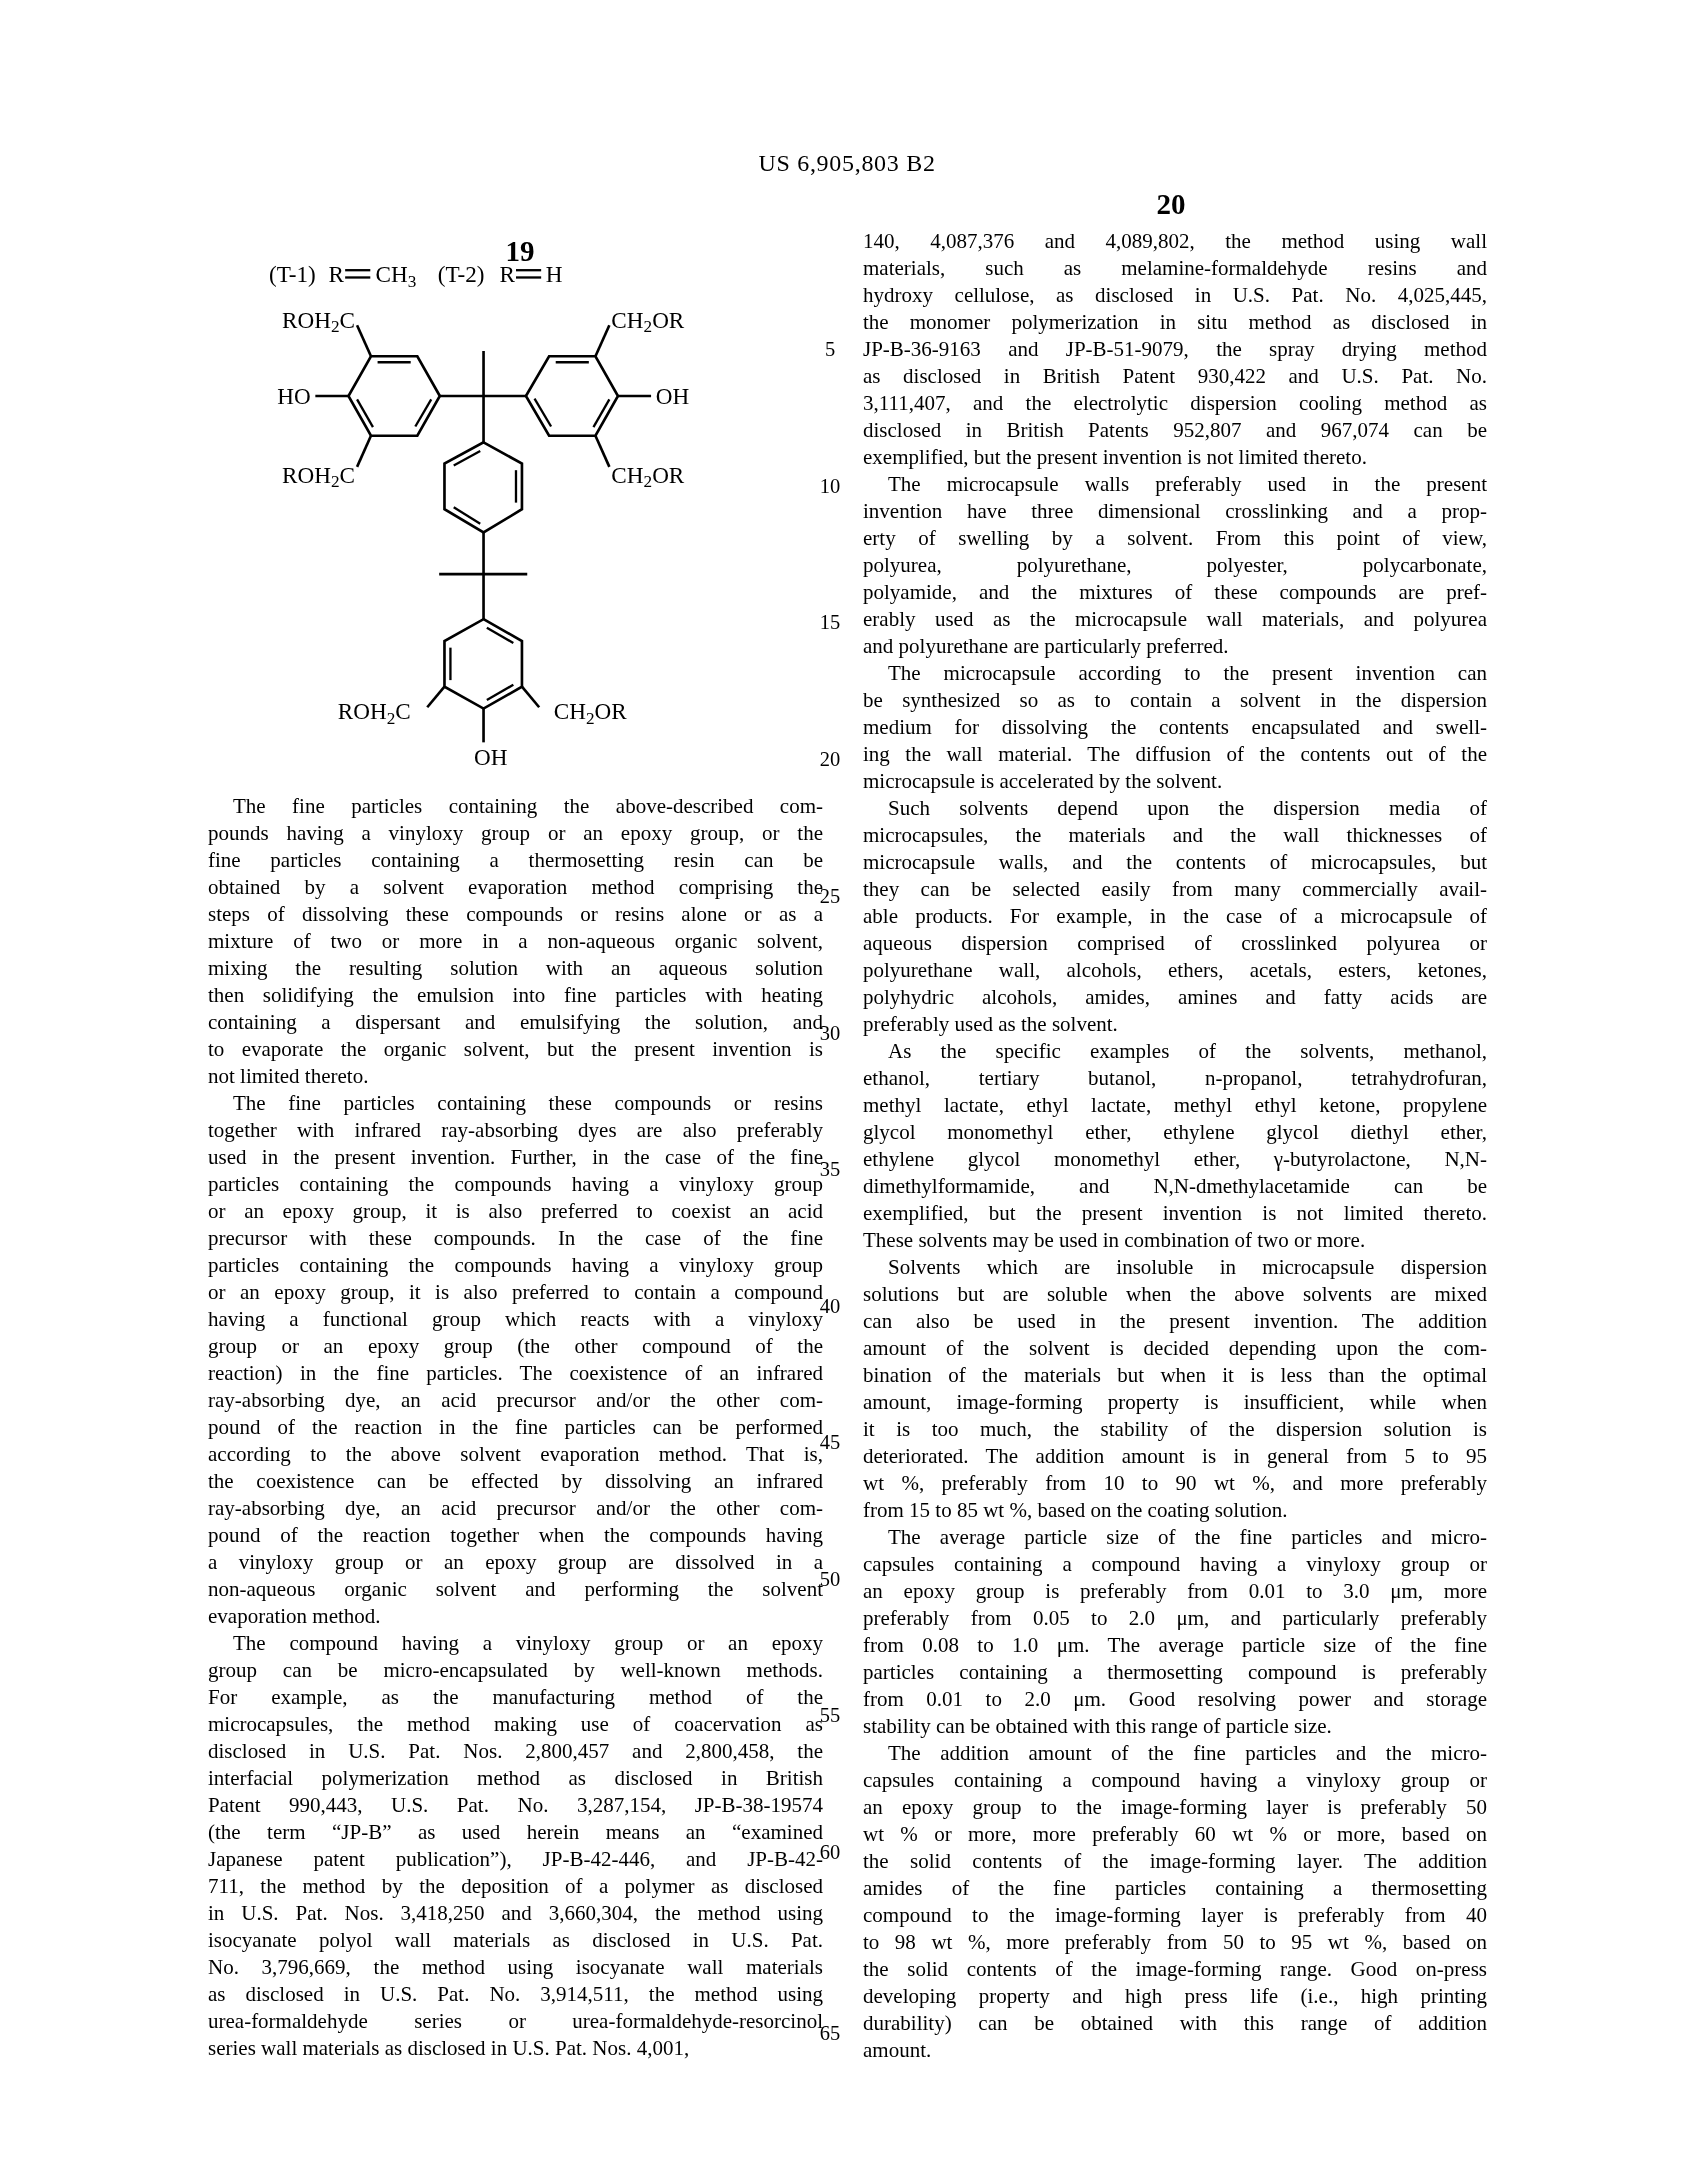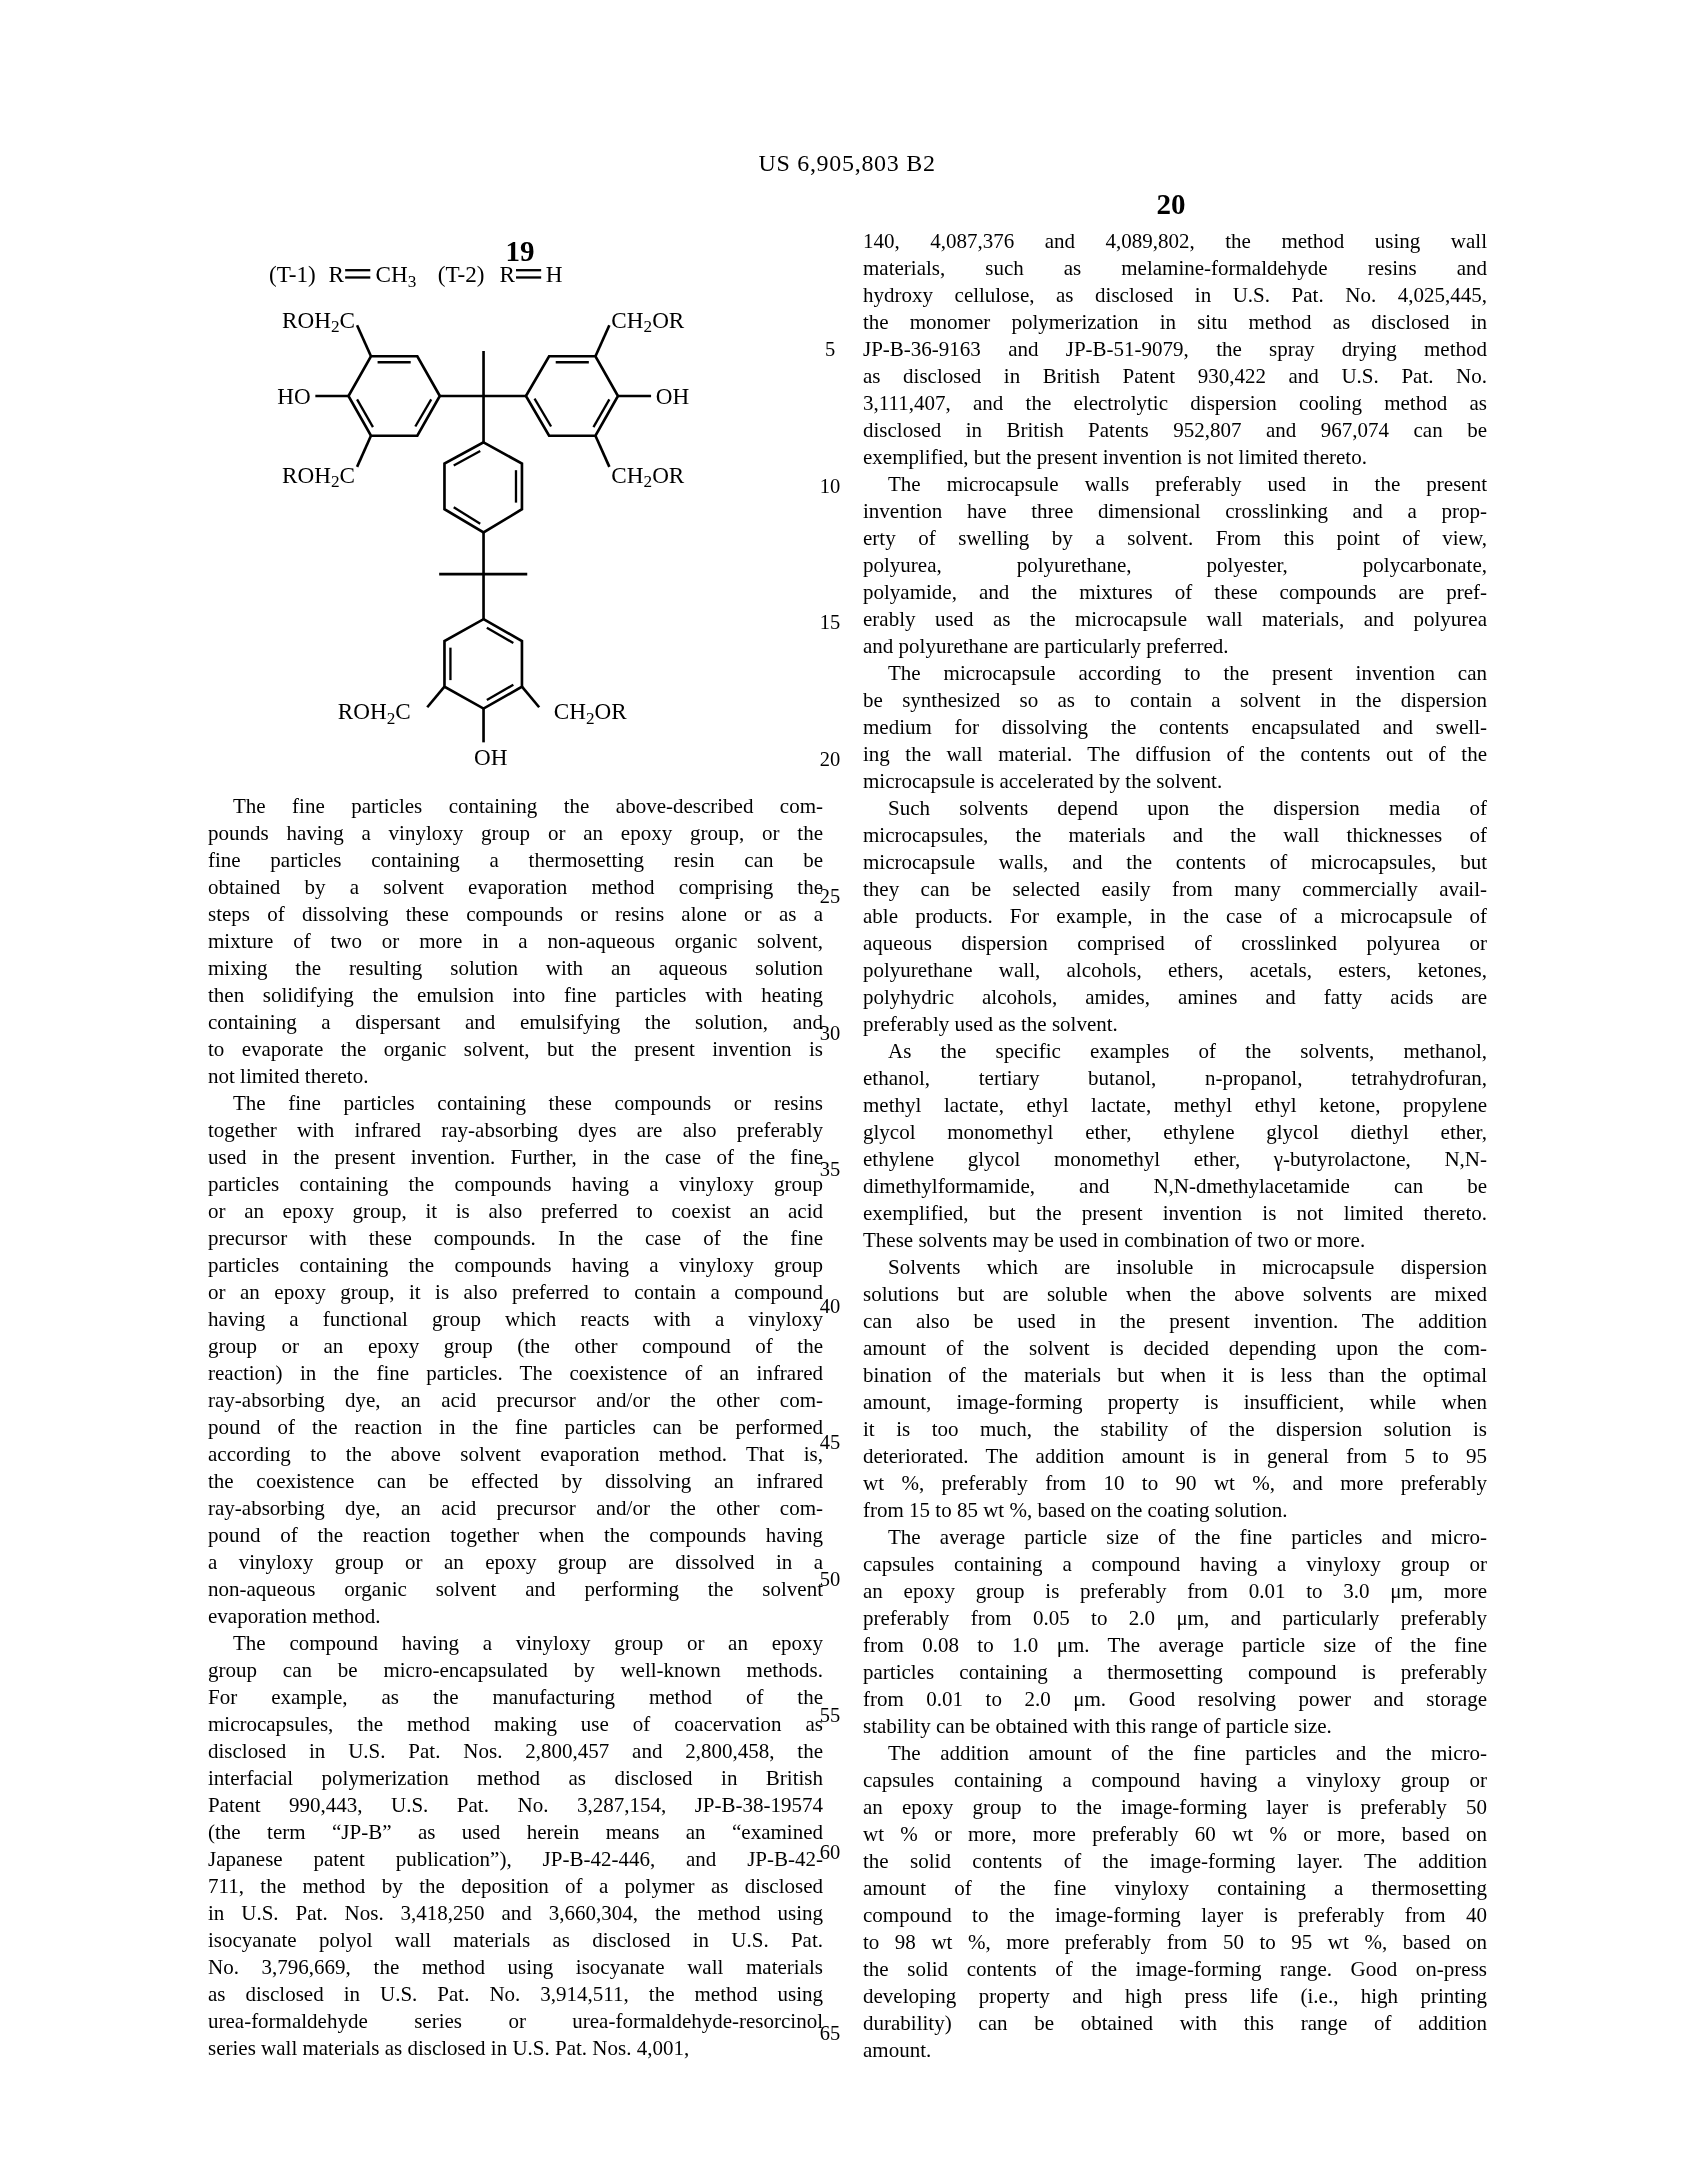--- a/index.html
+++ b/index.html
@@ -247,21 +247,21 @@
       <div class="line">preferably from 0.05 to 2.0 μm, and particularly preferably</div>
       <div class="line">from 0.08 to 1.0 μm. The average particle size of the fine</div>
       <div class="line">particles containing a thermosetting compound is preferably</div>
       <div class="line">from 0.01 to 2.0 μm. Good resolving power and storage</div>
       <div class="line para-end">stability can be obtained with this range of particle size.</div>
       <div class="line indent">The addition amount of the fine particles and the micro-</div>
       <div class="line">capsules containing a compound having a vinyloxy group or</div>
       <div class="line">an epoxy group to the image-forming layer is preferably 50</div>
       <div class="line">wt % or more, more preferably 60 wt % or more, based on</div>
       <div class="line">the solid contents of the image-forming layer. The addition</div>
-      <div class="line">amount of the fine vinyloxy containing a thermosetting</div>
+      <div class="line">amides of the fine particles containing a thermosetting</div>
       <div class="line">compound to the image-forming layer is preferably from 40</div>
       <div class="line">to 98 wt %, more preferably from 50 to 95 wt %, based on</div>
       <div class="line">the solid contents of the image-forming range. Good on-press</div>
       <div class="line">developing property and high press life (i.e., high printing</div>
       <div class="line">durability) can be obtained with this range of addition</div>
       <div class="line para-end">amount.</div>
     </div>
 
 </div>
 

